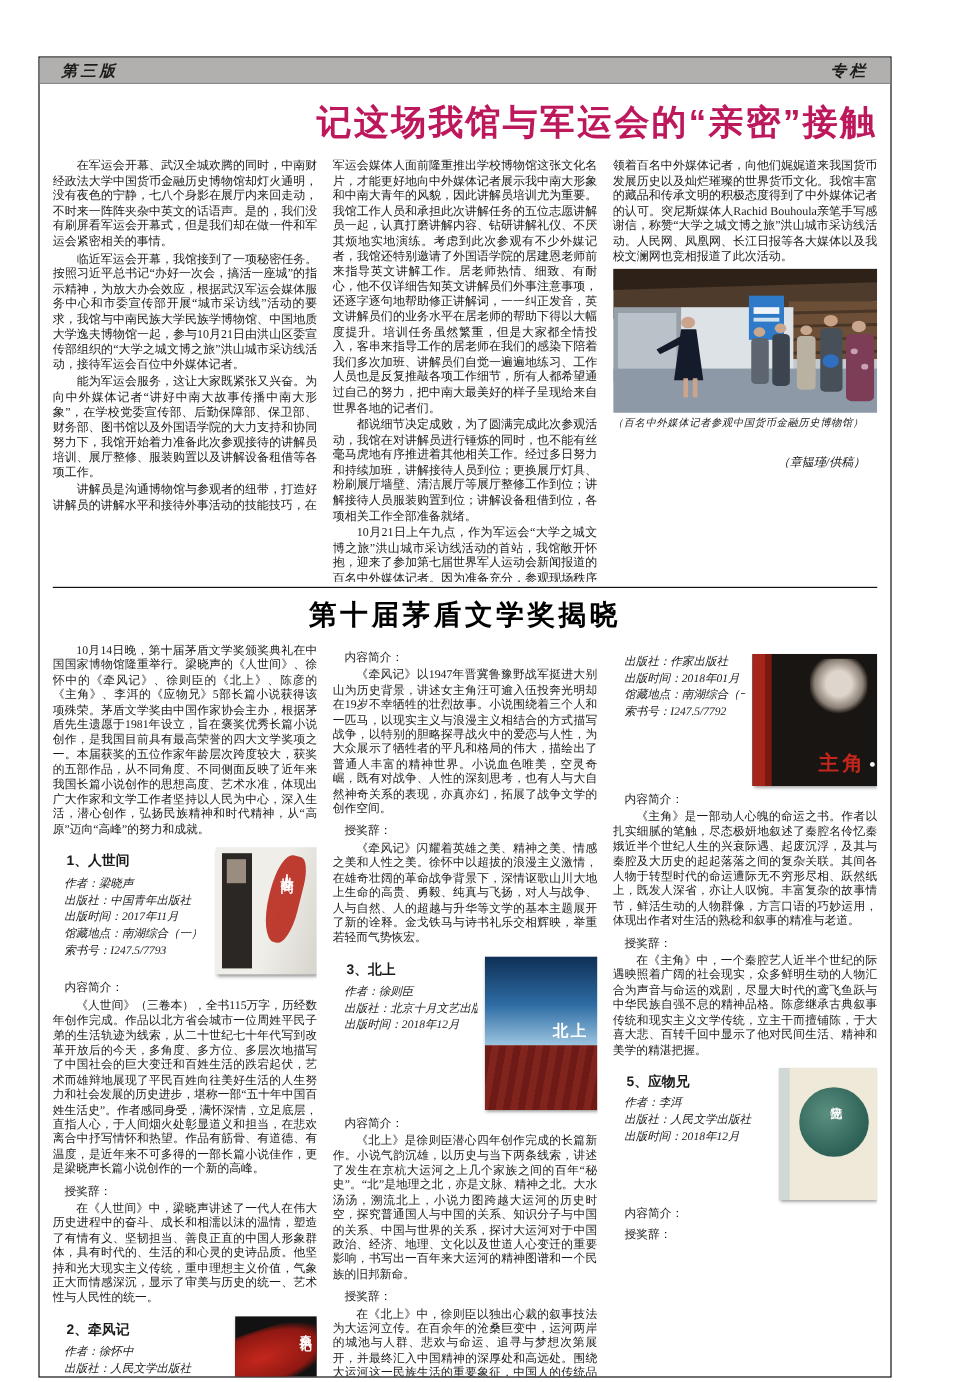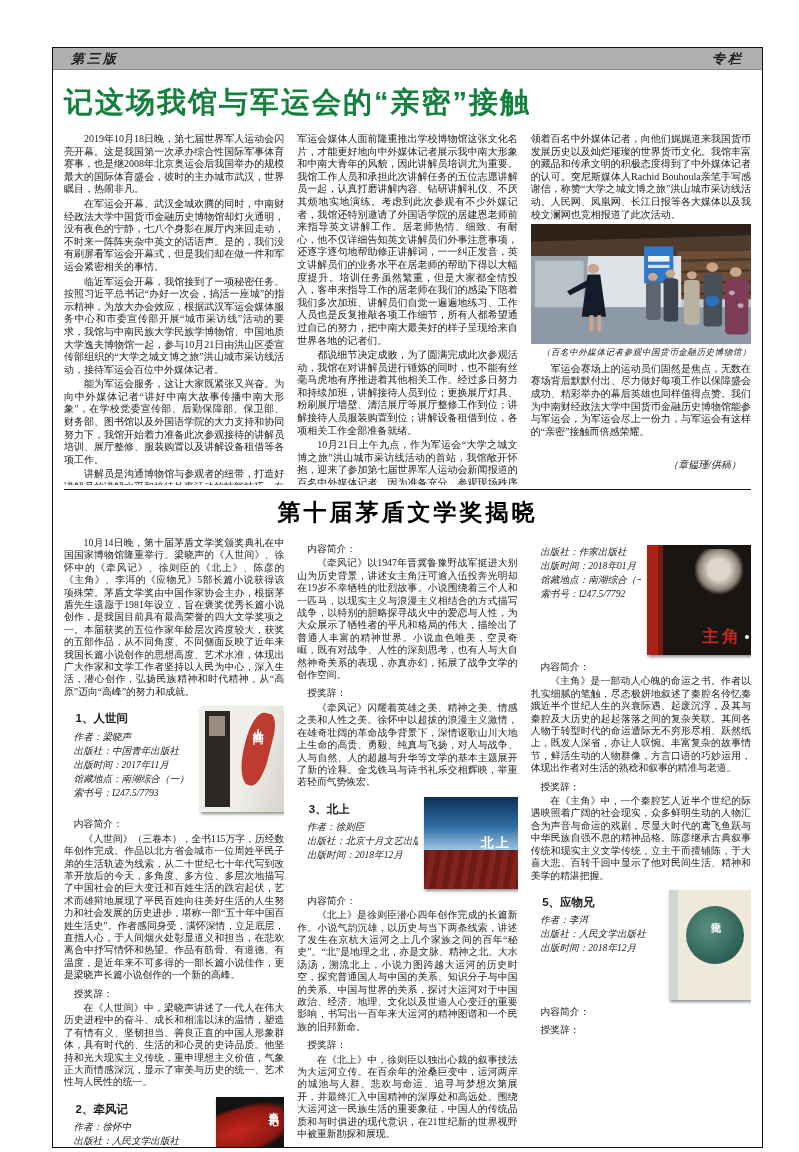--- a/index.html
+++ b/index.html
@@ -1,33 +1,33 @@
 <!DOCTYPE html>
 <html><head>
 <meta charset="utf-8">
 <style>
   html,body{margin:0;padding:0;}
   body{width:799px;height:1152px;background:#ffffff;position:relative;
        font-family:"Liberation Serif","DejaVu Serif",serif;color:#1a1a1a;}
-  .frame{position:absolute;left:52px;top:47px;width:711px;height:1101px;
+  .frame{position:absolute;left:32px;top:47px;width:711px;height:1101px;
          border:1.5px solid #111;background:#fff;overflow:hidden;box-sizing:border-box;}
   .masthead{height:21px;background:#b2b0ae;display:flex;align-items:center;
             justify-content:space-between;padding:0 18px;border-bottom:1px solid #8a8a8a;}
   .masthead span{font-size:13px;font-weight:bold;font-style:italic;color:#1c1c1c;letter-spacing:3px;}
   .inner{padding:0 11px;}
-  .a1-title{text-align:left;font-family:"Liberation Sans","DejaVu Sans",sans-serif;
-            font-weight:bold;font-size:29px;letter-spacing:2px;margin:13px 0 10px;color:#15803d;}
+  .a1-title{text-align:right;font-family:"Liberation Sans","DejaVu Sans",sans-serif;
+            font-weight:bold;font-size:29px;letter-spacing:2px;margin:13px 0 10px;color:#be185d;}
   .cols{display:flex;gap:13px;}
   .col{flex:1 1 0;min-width:0;overflow:hidden;text-align:justify;}
   .a1 .col{height:352px;font-size:10px;line-height:12.6px;}
   .a2 .col{height:612px;font-size:9.8px;line-height:12.4px;}
   p{margin:0 0 2px;text-indent:2em;}
   p.noindent{text-indent:0;}
   .photo{width:100%;height:120px;display:block;margin:3px 0 2px;}
-  .caption{font-size:8.6px;text-align:right;font-style:italic;letter-spacing:0.5px;
+  .caption{font-size:8.6px;text-align:left;font-style:italic;letter-spacing:0.5px;
            text-indent:0;margin:0 0 4px;}
   .byline{text-align:right;font-style:italic;text-indent:0;padding-right:1em;margin-top:21px;}
   .divider{border-top:1.5px solid #111;margin:4px 0 0;}
   .a2-title{text-align:center;font-family:"Liberation Sans","DejaVu Sans",sans-serif;
             font-weight:bold;font-size:23px;letter-spacing:3px;margin:7px 0 9px;color:#000;}
   .book-head{display:flex;gap:6px;margin:8px 0 4px;}
   .book-info{flex:1 1 auto;min-width:0;}
   .book-no{font-family:"Liberation Sans","DejaVu Sans",sans-serif;font-weight:bold;
            font-size:11.5px;margin:6px 0 5px;padding-left:1em;}
   .meta{font-style:italic;font-size:9.6px;line-height:14px;padding-left:1em;white-space:nowrap;
@@ -42,21 +42,21 @@
   .cv1 .brush{position:absolute;right:14px;top:6px;width:26px;height:74px;background:#b8281c;
               border-radius:45% 30% 40% 50%;transform:rotate(14deg);opacity:.9;}
   .cv1 .vt{right:20px;top:14px;color:#fff;font-size:11px;letter-spacing:2px;}
   
   .cv2{width:68px;height:90px;background:#121212;}
   .cv2 .brush{position:absolute;left:-8px;top:8px;width:84px;height:46px;
               background:radial-gradient(ellipse at 35% 50%,#c4271c,#8e1812 62%,rgba(0,0,0,0) 78%);
               transform:rotate(-18deg);}
   .cv2 .vt{right:5px;top:7px;color:#fff;font-size:10px;letter-spacing:2px;}
   
-  .cv3{width:94px;height:92px;}
+  .cv3{width:94px;height:128px;}
   .cv3 .sea{position:absolute;top:0;width:100%;height:58%;
             background:linear-gradient(180deg,#0e2f55,#2e6da4 55%,#9cc4e0);}
   .cv3 .land{position:absolute;bottom:0;width:100%;height:42%;
              background:repeating-linear-gradient(100deg,#6e1a16 0 6px,#81241e 6px 12px);}
   .cv3 .ht{position:absolute;right:7px;top:44%;color:#fff;font-weight:bold;font-size:13px;
            letter-spacing:2px;}
   
   .cv4{width:92px;height:110px;background:#181512;padding-left:12px;}
   .cv4 .sp1{position:absolute;left:0;top:0;bottom:0;width:11px;background:#a8231a;}
   .cv4 .sp2{position:absolute;left:11px;top:0;bottom:0;width:5px;background:#7e180f;}
@@ -81,21 +81,20 @@
     <span>第三版</span>
     <span>专栏</span>
   </div>
 
   <div class="inner">
 
     <div class="a1">
       <div class="a1-title">记这场我馆与军运会的“亲密”接触</div>
       <div class="cols">
         <div class="col">
-          <p>2019年10月18日晚，第七届世界军人运动会闪亮开幕。这是我国第一次承办综合性国际军事体育赛事，也是继2008年北京奥运会后我国举办的规模最大的国际体育盛会，彼时的主办城市武汉，世界瞩目，热闹非凡。</p>
           <p>在军运会开幕、武汉全城欢腾的同时，中南财经政法大学中国货币金融历史博物馆却灯火通明，没有夜色的宁静，七八个身影在展厅内来回走动，不时来一阵阵夹杂中英文的话语声。是的，我们没有刷屏看军运会开幕式，但是我们却在做一件和军运会紧密相关的事情。</p>
           <p>临近军运会开幕，我馆接到了一项秘密任务。按照习近平总书记“办好一次会，搞活一座城”的指示精神，为放大办会效应，根据武汉军运会媒体服务中心和市委宣传部开展“城市采访线”活动的要求，我馆与中南民族大学民族学博物馆、中国地质大学逸夫博物馆一起，参与10月21日由洪山区委宣传部组织的“大学之城文博之旅”洪山城市采访线活动，接待军运会百位中外媒体记者。</p>
           <p>能为军运会服务，这让大家既紧张又兴奋。为向中外媒体记者“讲好中南大故事传播中南大形象”，在学校党委宣传部、后勤保障部、保卫部、财务部、图书馆以及外国语学院的大力支持和协同努力下，我馆开始着力准备此次参观接待的讲解员培训、展厅整修、服装购置以及讲解设备租借等各项工作。</p>
           <p>讲解员是沟通博物馆与参观者的纽带，打造好讲解员的讲解水平和接待外事活动的技能技巧，在</p>
         </div>
         <div class="col">
           <p class="noindent">军运会媒体人面前隆重推出学校博物馆这张文化名片，才能更好地向中外媒体记者展示我中南大形象和中南大青年的风貌，因此讲解员培训尤为重要。我馆工作人员和承担此次讲解任务的五位志愿讲解员一起，认真打磨讲解内容、钻研讲解礼仪、不厌其烦地实地演练。考虑到此次参观有不少外媒记者，我馆还特别邀请了外国语学院的居建恩老师前来指导英文讲解工作。居老师热情、细致、有耐心，他不仅详细告知英文讲解员们外事注意事项，还逐字逐句地帮助修正讲解词，一一纠正发音，英文讲解员们的业务水平在居老师的帮助下得以大幅度提升。培训任务虽然繁重，但是大家都全情投入，客串来指导工作的居老师在我们的感染下陪着我们多次加班、讲解员们自觉一遍遍地练习、工作人员也是反复推敲各项工作细节，所有人都希望通过自己的努力，把中南大最美好的样子呈现给来自世界各地的记者们。</p>
           <p>都说细节决定成败，为了圆满完成此次参观活动，我馆在对讲解员进行锤炼的同时，也不能有丝毫马虎地有序推进着其他相关工作。经过多日努力和持续加班，讲解接待人员到位；更换展厅灯具、粉刷展厅墙壁、清洁展厅等展厅整修工作到位；讲解接待人员服装购置到位；讲解设备租借到位，各项相关工作全部准备就绪。</p>
           <p>10月21日上午九点，作为军运会“大学之城文博之旅”洪山城市采访线活动的首站，我馆敞开怀抱，迎来了参加第七届世界军人运动会新闻报道的百名中外媒体记者。因为准备充分，参观现场秩序井然，五位中英文讲解员统一着装、情绪饱满地引</p>
         </div>
@@ -130,21 +129,20 @@
             <rect x="157" y="70" width="16" height="56" rx="4" fill="#b9b2a2"></rect>
             <circle cx="186" cy="54" r="6" fill="#c9a285"></circle>
             <rect x="177" y="62" width="19" height="66" rx="4" fill="#474f58"></rect>
             <circle cx="186" cy="96" r="7" fill="#2f6fc0"></circle>
             <circle cx="210" cy="60" r="6" fill="#c9a68e"></circle>
             <rect x="199" y="68" width="24" height="70" rx="5" fill="#7d3d56"></rect>
             <circle cx="206" cy="86" r="3" fill="#c8a0b4"></circle>
             <circle cx="215" cy="102" r="3" fill="#c8a0b4"></circle>
           </svg>
           <p class="caption">（百名中外媒体记者参观中国货币金融历史博物馆）</p>
-          <p>军运会赛场上的运动员们固然是焦点，无数在赛场背后默默付出、尽力做好每项工作以保障盛会成功、精彩举办的幕后英雄也同样值得点赞。我们为中南财经政法大学中国货币金融历史博物馆能参与军运会，为军运会尽上一份力，与军运会有这样的“亲密”接触而倍感荣耀。</p>
           <p class="byline">（章韫瑾/供稿）</p>
         </div>
       </div>
     </div>
 
     <div class="divider"></div>
 
     <div class="a2">
       <div class="a2-title">第十届茅盾文学奖揭晓</div>
       <div class="cols">

